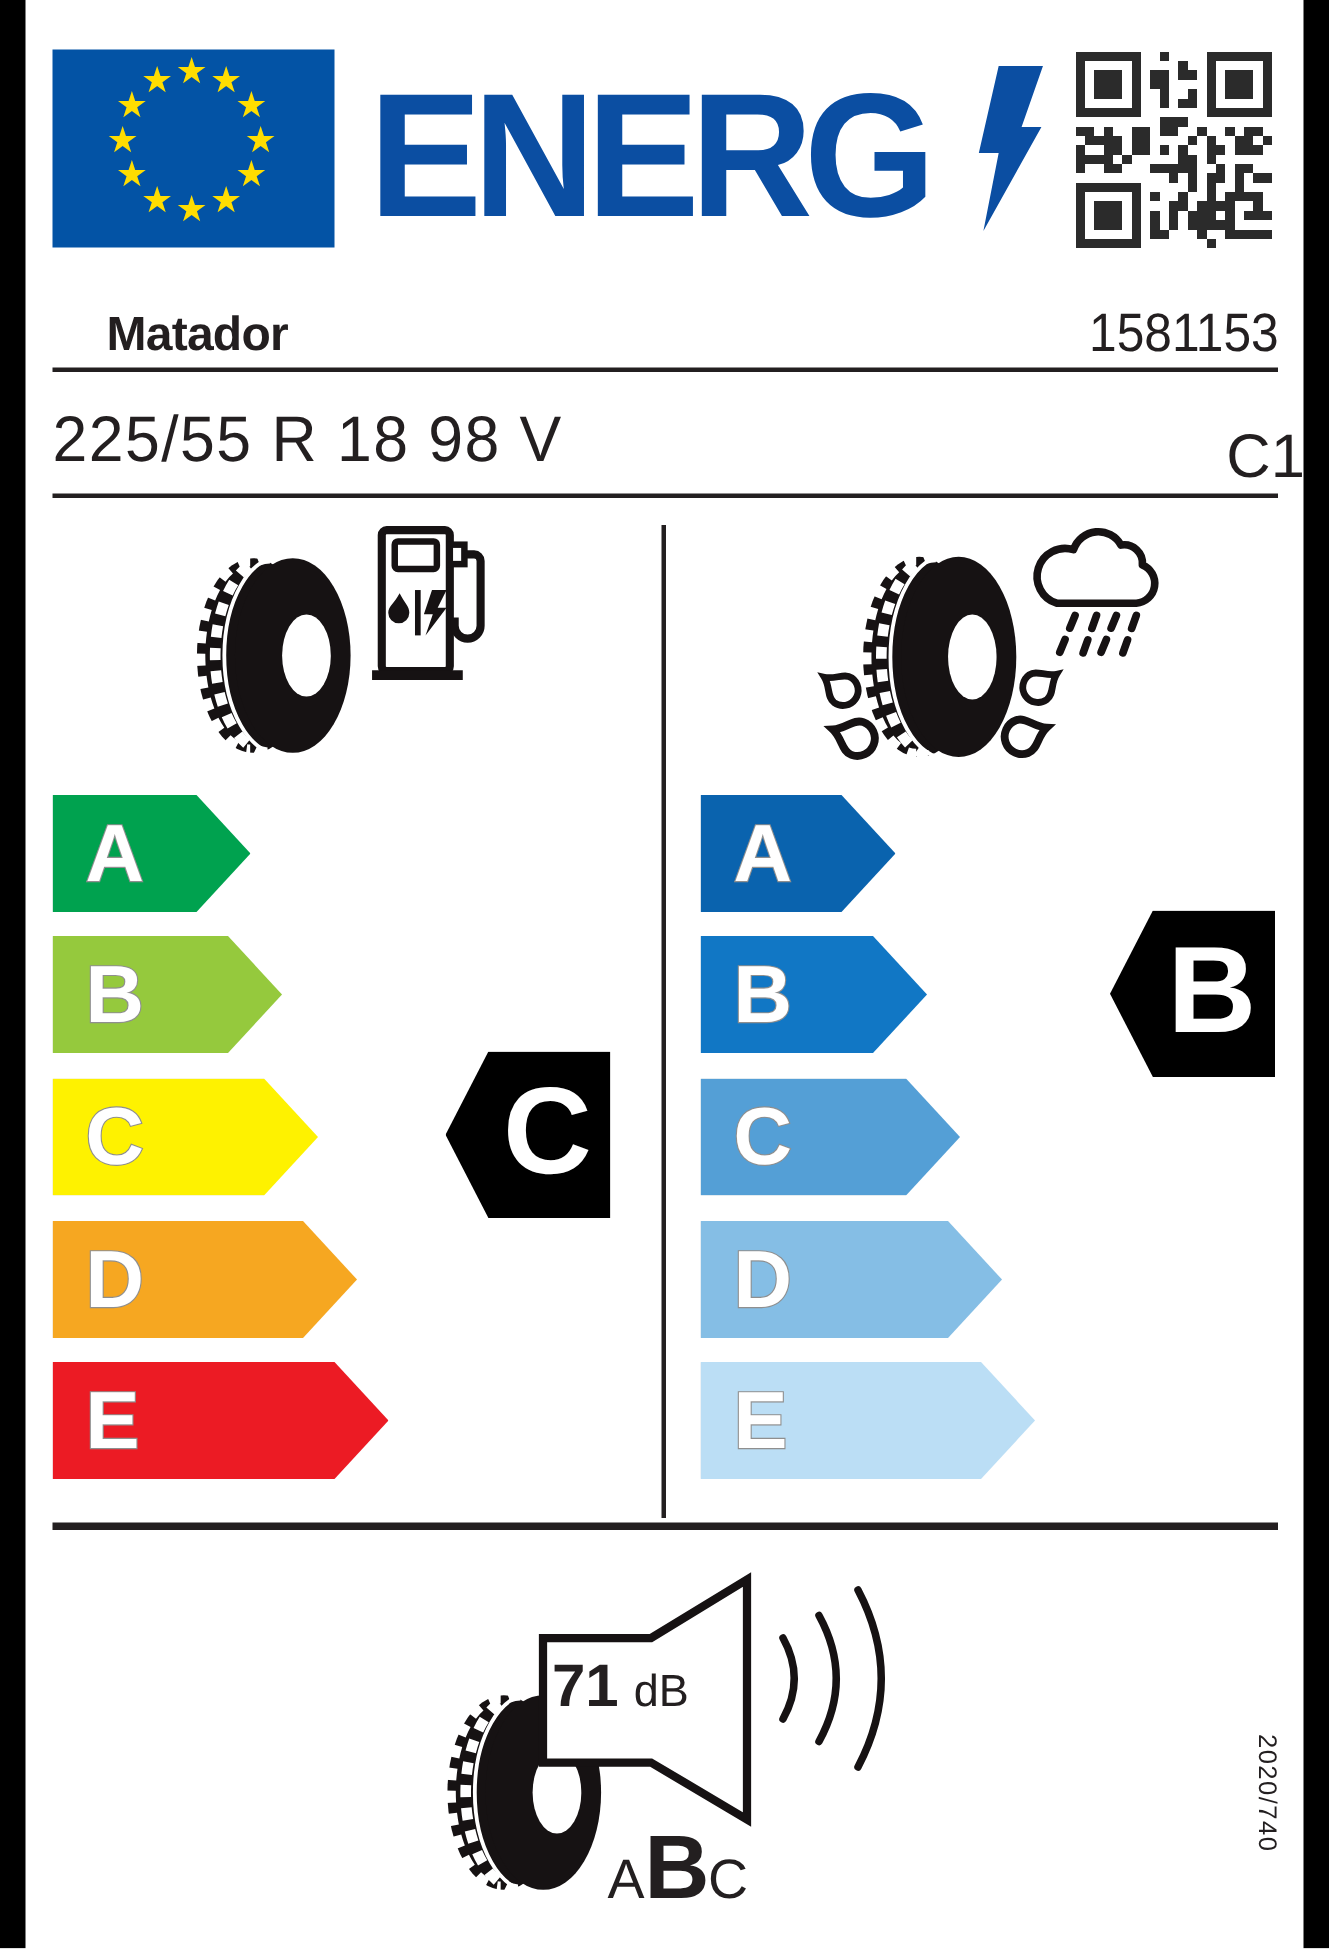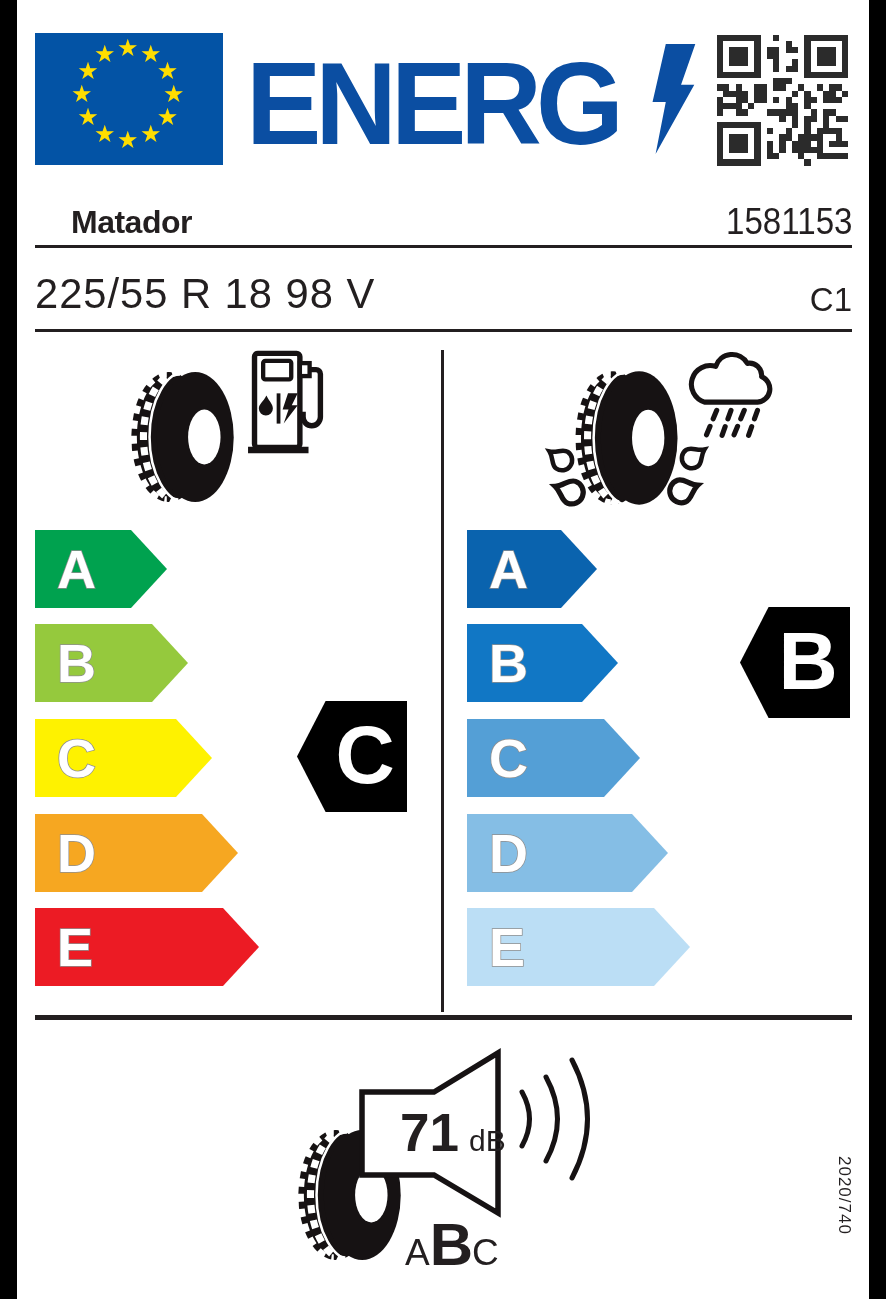--- a/index.html
+++ b/index.html
@@ -25,21 +25,21 @@
   .qr svg { width:100%; height:100%; }
 
   
   .brand { position:absolute; left:35px; top:204px; font-size:32px; font-weight:bold; letter-spacing:-0.5px;margin-left:36px; }
   .product-id { position:absolute; right:34px; top:201px; font-size:36px; transform:scaleX(0.92); transform-origin:right top; }
   .rule { position:absolute; left:35px; width:817px; height:3px; background:#231F20; }
   .rule1 { top:245px; }
   .rule2 { top:329px; }
   .rule-thick { position:absolute; left:35px; top:1015px; width:817px; height:5px; background:#231F20; }
   .tire-size { position:absolute; left:35px; top:269px; font-size:43px; letter-spacing:1px; transform:scaleX(0.97); transform-origin:left top; }
-  .tire-class { position:absolute; right:34px; top:281px; font-size:33px; }
+  .tire-class { position:absolute; right:16px; top:281px; font-size:41px; }
 
   
   .v-divider { position:absolute; left:441px; top:350px; width:3px; height:662px; background:#231F20; }
   .icon-abs { position:absolute; }
 
   .arrow {
     position:absolute; height:78px; line-height:78px;
     clip-path:polygon(0 0, calc(100% - 36px) 0, 100% 50%, calc(100% - 36px) 100%, 0 100%);
   }
   .arrow .cls-letter {
@@ -48,21 +48,21 @@
   }
   .rating-hex {
     position:absolute; width:110px; height:111px; background:#000;
     clip-path:polygon(0 50%, 26% 0, 100% 0, 100% 100%, 26% 100%);
     color:#fff; font-size:82px; font-weight:bold; line-height:108px; text-align:center;
   }
   .rating-hex span { padding-left:26px; }
 
   
   .noise-db { position:absolute; left:368px; top:1102px; white-space:nowrap; }
-  .noise-db .val { font-size:53px; font-weight:bold;margin-left:32px; }
+  .noise-db .val { font-size:40px; font-weight:bold; }
   .noise-db .unit { font-size:30px; margin-left:10px; }
   .noise-abc { position:absolute; left:405px; top:1210px; display:flex; align-items:baseline; }
   .noise-abc .sm { font-size:37px; }
   .noise-abc .lg { font-size:60px; font-weight:bold; letter-spacing:-1px; }
   .regulation {
     position:absolute; left:834px; top:1156px; writing-mode:vertical-rl;
     font-size:17px; letter-spacing:1px; color:#231F20;
   }
 </style>
 </head>

